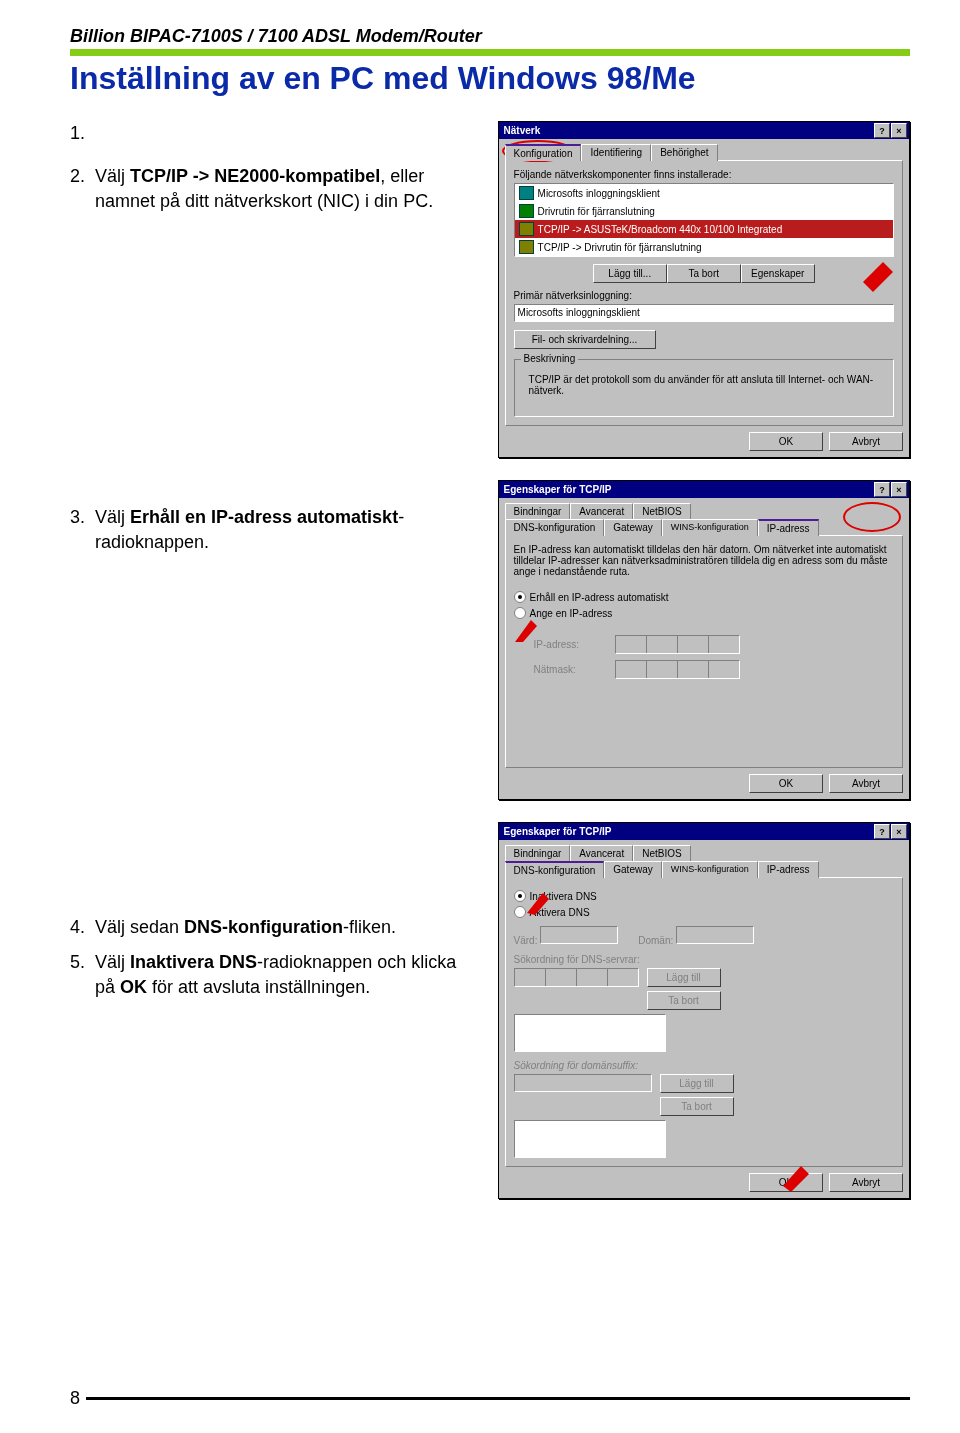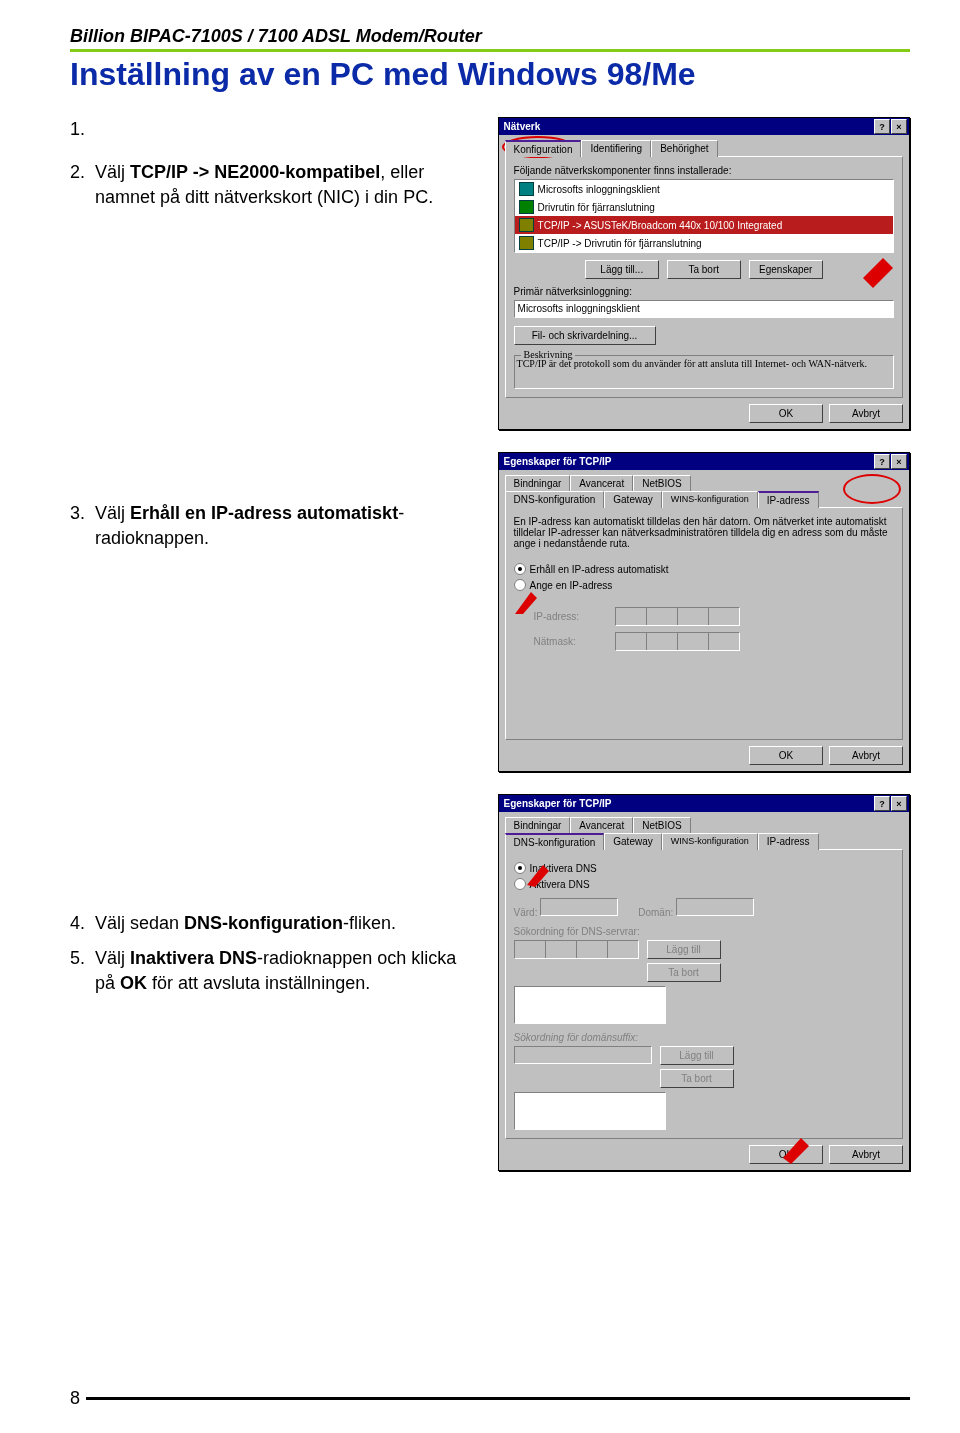--- a/index.html
+++ b/index.html
@@ -1,17 +1,17 @@
 <!DOCTYPE html>
 <html><head>
 <meta charset="utf-8">
 <style>
   body{margin:0;background:#fff;font-family:Arial,Helvetica,sans-serif;color:#000;}
   .page{width:960px;height:1433px;padding:26px 50px 20px 70px;box-sizing:border-box;position:relative;}
-  .hdr{font-weight:bold;font-style:italic;font-size:18px;border-bottom:3px solid #84cc16;padding-bottom:2px;}
+  .hdr{font-weight:bold;font-style:italic;font-size:18px;border-bottom:7px solid #84cc16;padding-bottom:2px;}
   .title{color:#0a2aa8;font-weight:bold;font-size:32px;margin-top:4px;}
   .cols{display:flex;gap:30px;margin-top:24px;}
   .left{width:400px;font-size:18px;line-height:1.4;}
   .left p{margin:0 0 10px 0;}
   .num{font-weight:normal;}
   b{font-weight:bold;}
   .right{width:415px;display:flex;flex-direction:column;gap:22px;}
   
   .dlg{background:#c0c0c0;border:1px solid #000;box-shadow:1px 1px 0 #000;font-size:10px;font-family:"MS Sans Serif",Tahoma,Arial,sans-serif;}
   .tb{background:#000080;color:#fff;display:flex;align-items:center;height:17px;padding:0 2px;}
@@ -19,22 +19,22 @@
   .tb .tbtn{width:14px;height:13px;background:#c0c0c0;border:1px solid #fff;border-right-color:#404040;border-bottom-color:#404040;margin-left:1px;display:flex;align-items:center;justify-content:center;color:#000;font-size:9px;font-weight:bold;}
   .tabs{display:flex;padding:4px 6px 0 6px;position:relative;}
   .tab{background:#c0c0c0;border:1px solid #fff;border-right-color:#808080;border-bottom:none;padding:2px 8px;margin-right:0;position:relative;top:1px;}
   .tab.sel{border-top:2px solid #4c1d95;z-index:2;background:#c0c0c0;}
   .panel{border:1px solid #fff;border-right-color:#808080;border-bottom-color:#808080;background:#c0c0c0;padding:8px;margin:0 6px;}
   .lst{background:#fff;border:1px solid #808080;border-right-color:#fff;border-bottom-color:#fff;}
   .li{padding:2px 4px;display:flex;align-items:center;gap:4px;}
   .li .ico{width:13px;height:12px;background:#008080;border:1px solid #004040;}
   .li.selrow{background:#b91c1c;color:#fff;}
   .btn{background:#c0c0c0;border:1px solid #fff;border-right-color:#404040;border-bottom-color:#404040;padding:3px 0;text-align:center;min-width:72px;}
-  .btnrow{display:flex;gap:8px;justify-content:center;margin:7px 0;}
-  .grp{border:1px solid #808080;border-right-color:#fff;border-bottom-color:#fff;padding:2px;margin-top:6px;position:relative;font-family:Liberation Serif, serif;}
+  .btnrow{display:flex;justify-content:center;margin:7px 0;}
+  .grp{border:1px solid #808080;border-right-color:#fff;border-bottom-color:#fff;padding:14px;margin-top:6px;position:relative;}
   .grp .cap{position:absolute;top:-7px;left:6px;background:#c0c0c0;padding:0 3px;}
   .okrow{display:flex;gap:6px;justify-content:flex-end;padding:6px;}
   .inp{background:#fff;border:1px solid #808080;border-right-color:#fff;border-bottom-color:#fff;height:16px;padding:0 3px;line-height:16px;}
   .radio{display:flex;align-items:center;gap:4px;margin:4px 0;}
   .radio .dot{width:10px;height:10px;border:1px solid #808080;border-radius:50%;background:#fff;display:flex;align-items:center;justify-content:center;}
   .radio .dot .d{width:4px;height:4px;background:#000;border-radius:50%;}
   .arrow{position:absolute;pointer-events:none;}
   .circ{position:absolute;border:2px solid #d00;border-radius:50%;pointer-events:none;}
   .dim{color:#808080;}
   .iprow{display:flex;align-items:center;gap:11px;margin:6px 0;}

